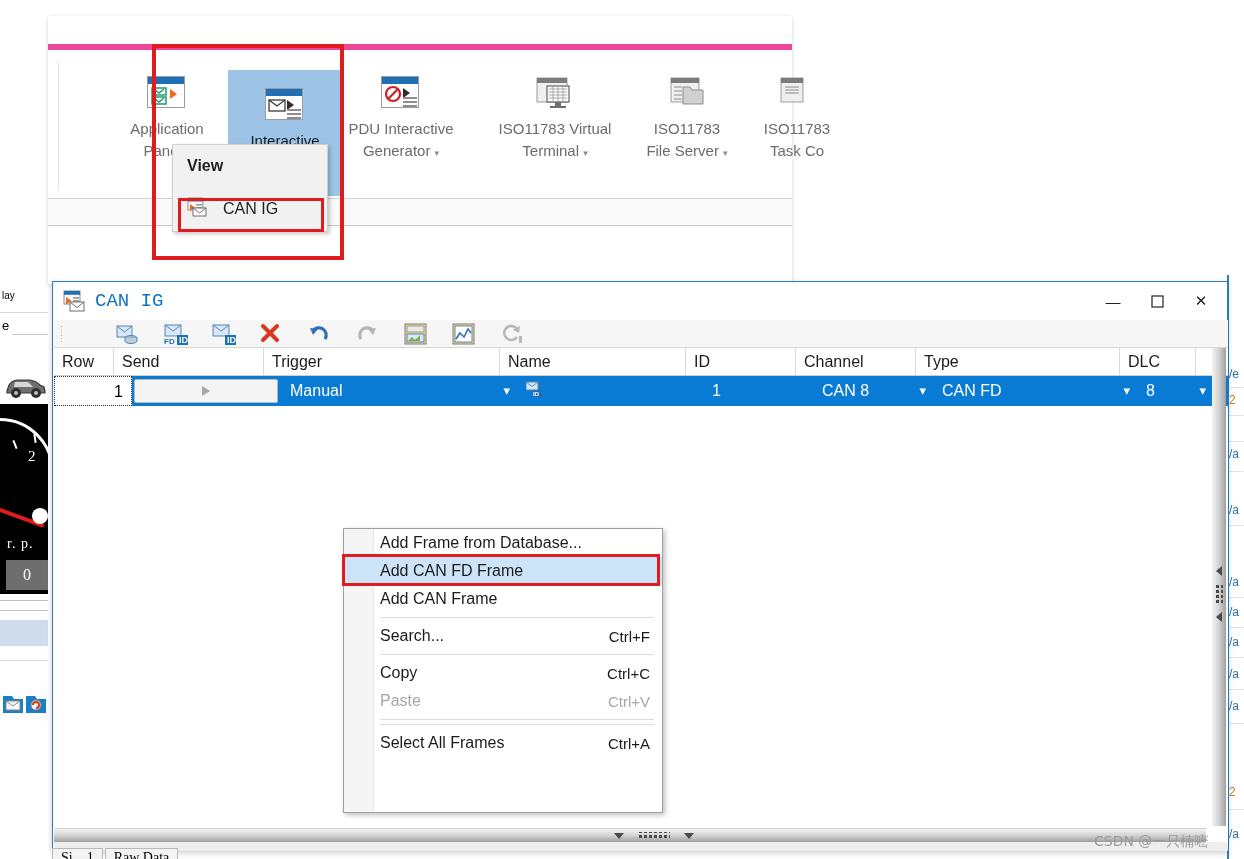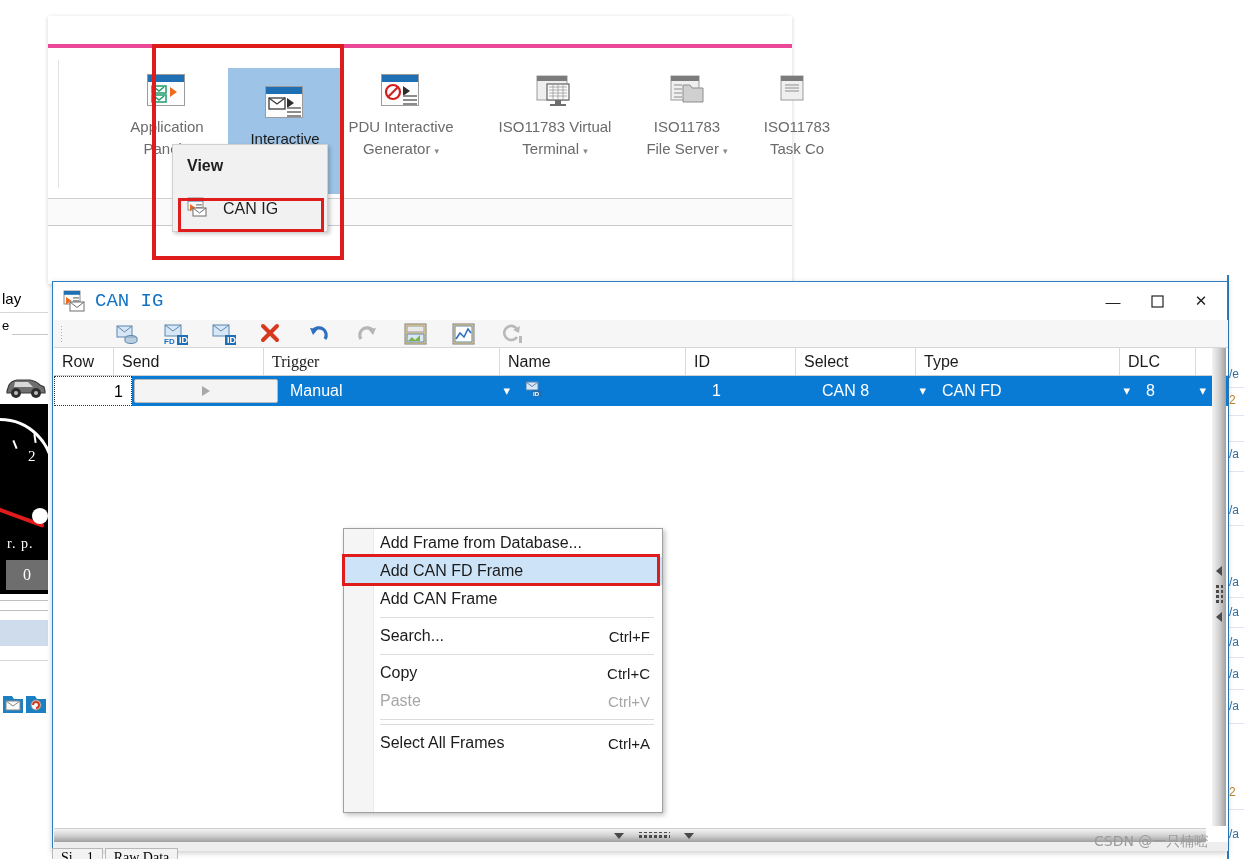--- a/index.html
+++ b/index.html
@@ -11,21 +11,21 @@
     background: #ffffff;
   }
   #root { position: relative; width: 1244px; height: 859px; background:#ffffff; }
 
   
   .bg-left-strip {
     position:absolute; left:0; top:275px; width:48px; height:584px;
     background:#ffffff; border-right:0px;
   }
   .bg-lbl-play {
-    position:absolute; left:2px; top:290px; font-size:15px; color:#000; white-space:nowrap;
+    position:absolute; left:2px; top:290px; font-size:10px; color:#000; white-space:nowrap;
   }
   .bg-lbl-e {
     position:absolute; left:2px; top:318px; font-size:13px; color:#000;
   }
   .bg-hr1 { position:absolute; left:0; top:312px; width:48px; height:1px; background:#d8d8d8; }
   .bg-hr2 { position:absolute; left:12px; top:334px; width:36px; height:1px; background:#c8c8c8; }
 
   .car-icon { position:absolute; left:4px; top:372px; width:42px; height:28px; }
 
   .gauge-box {
@@ -95,21 +95,21 @@
     position:absolute; left:1227px; top:275px; width:2px; height:584px; background:#2b7ec1;
   }
 
   
   .ribbon-win {
     position:absolute; left:48px; top:16px; width:744px; height:268px;
     background:#ffffff;
     box-shadow: 0 1px 4px rgba(0,0,0,0.18);
   }
   .ribbon-body { position:absolute; left:0; top:28px; width:744px; height:152px; background:#ffffff;
-    border-top:4px solid #ec4899; }
+    border-top:6px solid #ec4899; }
   .ribbon-divider { position:absolute; top:12px; width:1px; height:128px; background:#e3e3e3; }
 
   .rb-item {
     position:absolute; width:114px; top:8px; height:126px;
     text-align:center; cursor:default;
   }
   .rb-item .ico { height:54px; display:flex; align-items:flex-end; justify-content:center; }
   .rb-item .lbl {
     font-size:15px; color:#6b6b6b; line-height:22px; margin-top:6px;
     font-family:"Liberation Sans", sans-serif;
@@ -634,24 +634,24 @@
           <path d="M20 3 l-1 7 l-6 -3 z" fill="#b9b9b9"></path>
           <rect x="19" y="13" width="3" height="7" fill="#b9b9b9"></rect>
         </svg>
       </span>
     </div>
 
     <div class="grid">
       <div class="grid-head">
         <div class="gh" style="width:60px;">Row</div>
         <div class="gh" style="width:150px;">Send</div>
-        <div class="gh" style="width:236px;font-family:Liberation Serif, serif;">Trigger</div>
+        <div class="gh" style="width:236px;">Trigger</div>
         <div class="gh" style="width:186px;">Name</div>
         <div class="gh" style="width:110px;">ID</div>
-        <div class="gh" style="width:120px;">Select</div>
+        <div class="gh" style="width:120px;">Channel</div>
         <div class="gh" style="width:204px;">Type</div>
         <div class="gh" style="width:76px;">DLC</div>
       </div>
 
       <div class="grid-row">
         <div class="gc rownum" style="width:78px;">1</div>
         <div class="gc" style="width:150px; padding:0;">
           <div class="send-btn">
             <span class="send-tri"></span>
           </div>

